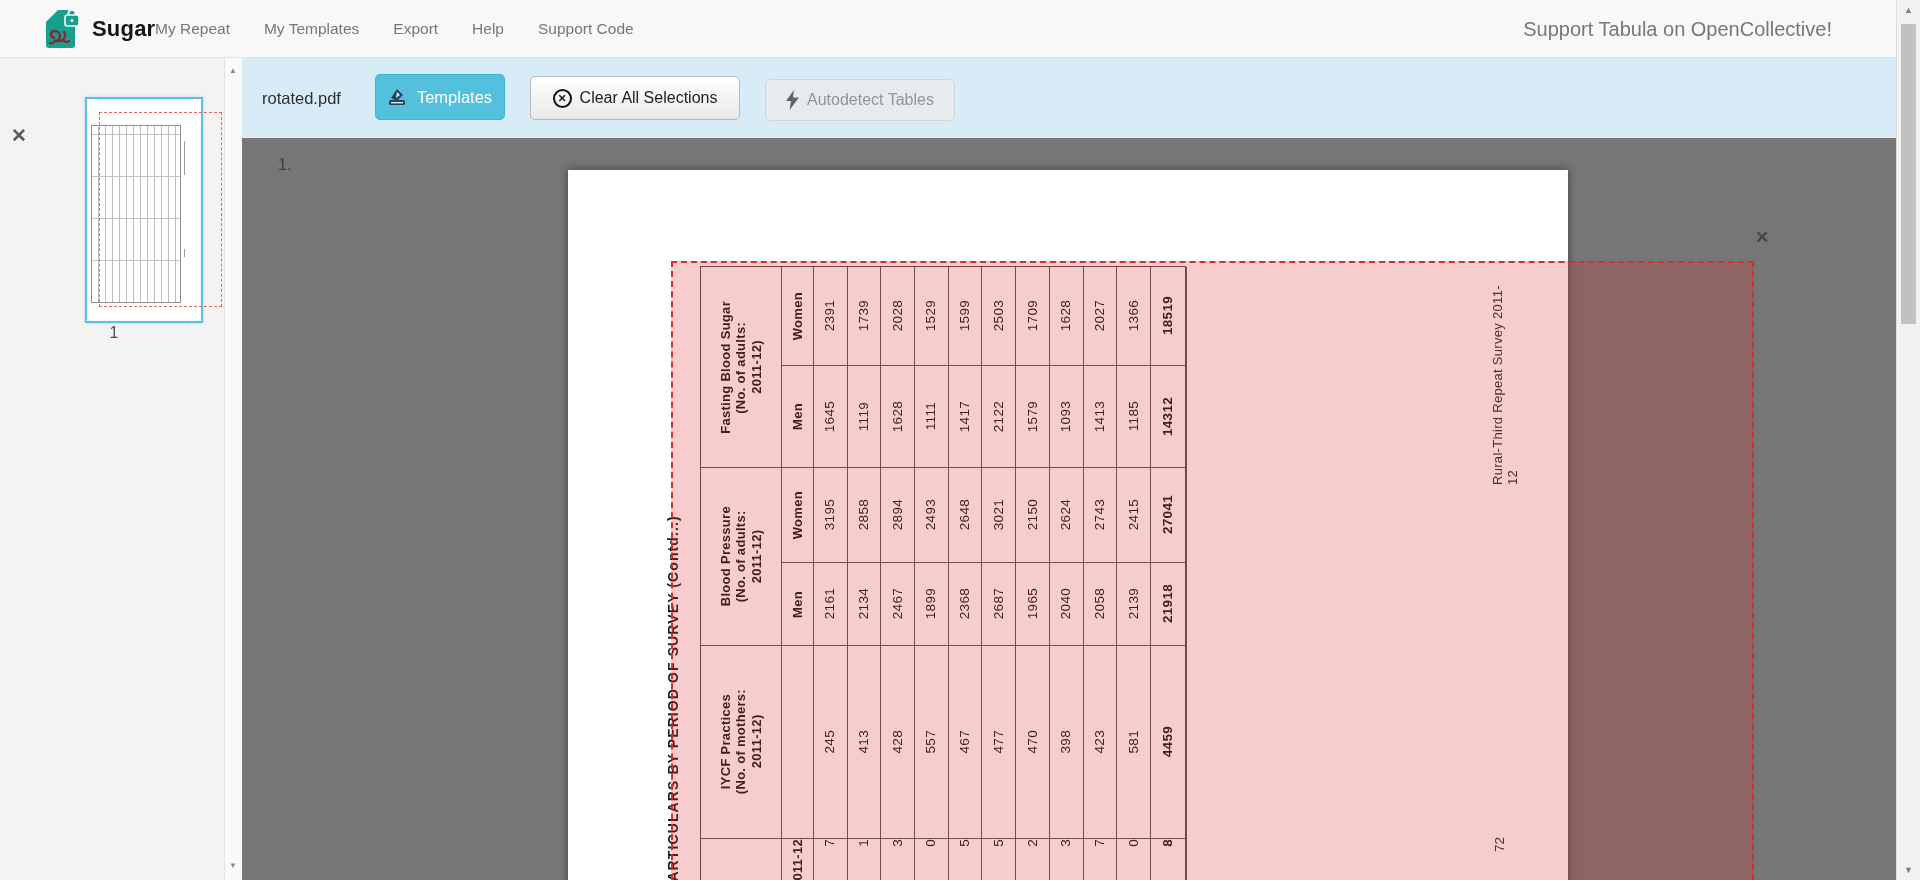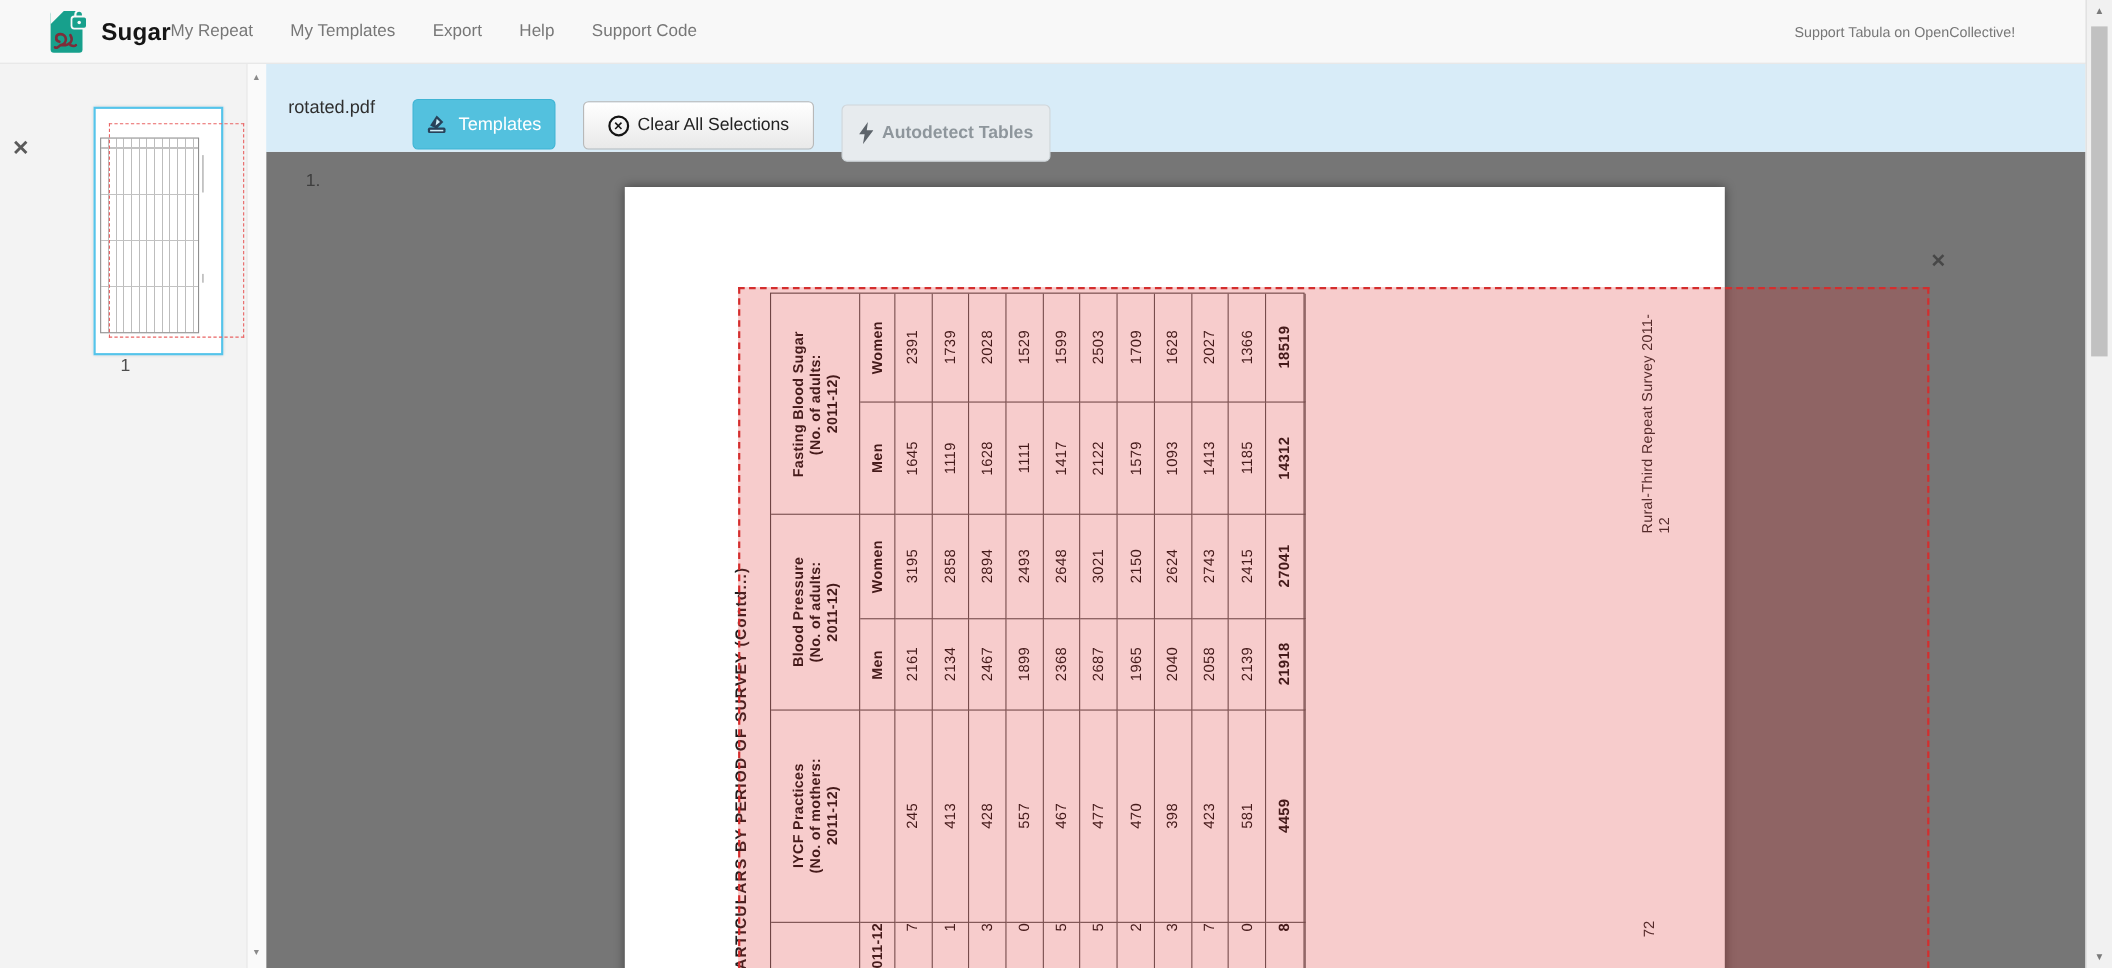--- a/index.html
+++ b/index.html
@@ -4,30 +4,30 @@
 <style>
   * { margin:0; padding:0; box-sizing:border-box; }
   html,body { width:1920px; height:880px; overflow:hidden; font-family:"Liberation Sans", sans-serif; background:#fff; }
 
   
   .navbar { position:absolute; left:0; top:0; width:1920px; height:58px; background:#f8f8f8; border-bottom:1px solid #e4e4e4; z-index:20; }
   .brand-wrap { position:absolute; left:42px; top:7px; display:flex; align-items:center; gap:8px; }
   .brand { font-size:22px; font-weight:bold; color:#151515; letter-spacing:.2px; }
   .nav-links { position:absolute; left:155px; top:0; height:58px; display:flex; align-items:center; gap:34px; }
   .nav-link { font-size:15.5px; color:#777; text-decoration:none; cursor:pointer; }
-  .nav-right { position:absolute; right:88px; top:0; height:58px; display:flex; align-items:center; font-size:13px; color:#777; cursor:pointer; }
+  .nav-right { position:absolute; right:88px; top:0; height:58px; display:flex; align-items:center; font-size:20px; color:#777; cursor:pointer; }
 
   
   .toolbar { position:absolute; left:242px; top:58px; width:1654px; height:80px; background:#d8ecf8; z-index:15; }
   .filename { position:absolute; left:20px; top:0; height:80px; display:flex; align-items:center; font-size:16.5px; color:#2f2f2f; }
-  .btn { position:absolute; display:flex; align-items:center; justify-content:center; gap:8px; border-radius:5px; cursor:pointer; white-space:nowrap;margin-top:16px; }
+  .btn { position:absolute; display:flex; align-items:center; justify-content:center; gap:8px; border-radius:5px; cursor:pointer; white-space:nowrap; }
   .btn-templates { left:133px; top:16px; width:130px; height:46px; background:#53c1de; border:1px solid #3fb4d4; color:#fff; font-size:16.5px; }
   .btn-clear { left:288px; top:18px; width:210px; height:44px; background:linear-gradient(#ffffff,#e9e9e9); border:1px solid #b8b8b8; color:#222; font-size:16px; }
   .circle-x { width:19px; height:19px; border:2.5px solid #131313; border-radius:50%; display:inline-flex; align-items:center; justify-content:center; font-size:10.5px; font-weight:bold; color:#131313; }
-  .btn-autodetect { left:523px; top:21px; width:190px; height:52px; background:#e7ebee; border:1px solid #cfd6da; color:#8e969c; font-size:16px; cursor:default;font-weight:bold; }
+  .btn-autodetect { left:523px; top:21px; width:190px; height:42px; background:#e7ebee; border:1px solid #cfd6da; color:#8e969c; font-size:16px; cursor:default; }
   .btn-export { left:1303px; top:18px; width:290px; height:44px; background:linear-gradient(#5cb85c,#48a648); border:1px solid #419341; color:#fff; font-size:16.5px; }
 
   
   .sidebar { position:absolute; left:0; top:58px; width:224px; height:822px; background:#f3f3f3; z-index:10; }
   .close-page { position:absolute; left:11px; top:68px; font-size:19px; font-weight:bold; color:#5a5a5a; cursor:pointer; line-height:1; }
   .thumb { position:absolute; left:85px; top:39px; width:118px; height:226px; background:#fff; border:2px solid #55c4ea; box-shadow:0 0 3px rgba(0,0,0,.18); cursor:pointer; }
   .mini-table { position:absolute; left:4px; top:26px; width:90px; height:178px; border:1px solid #8f8f8f;
      background:
        repeating-linear-gradient(0deg, transparent 0 41px, #c2c2c2 41px 42px),
        repeating-linear-gradient(90deg, transparent 0 6px, #bdbdbd 6px 7px);

